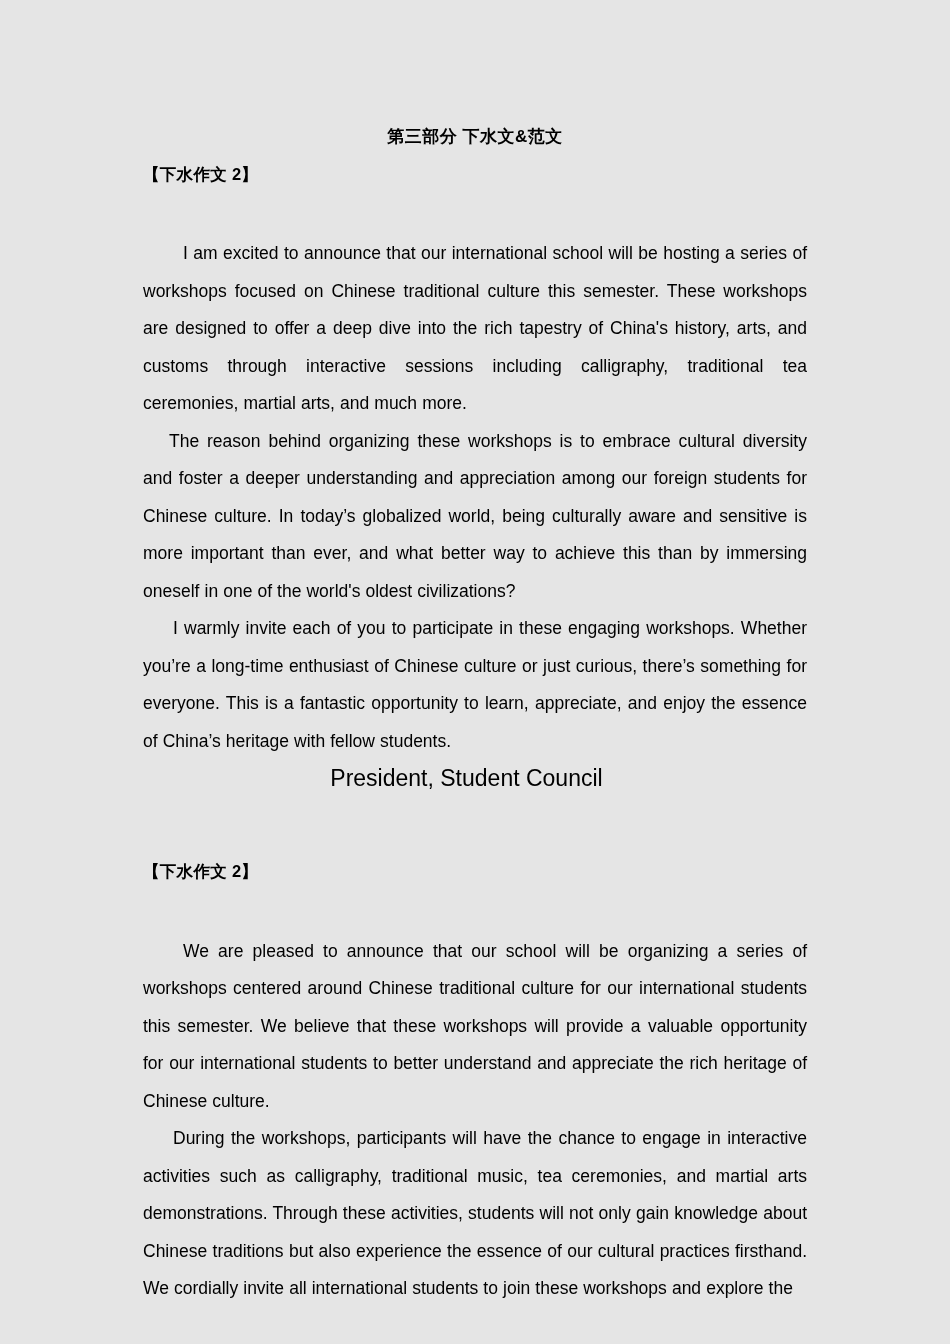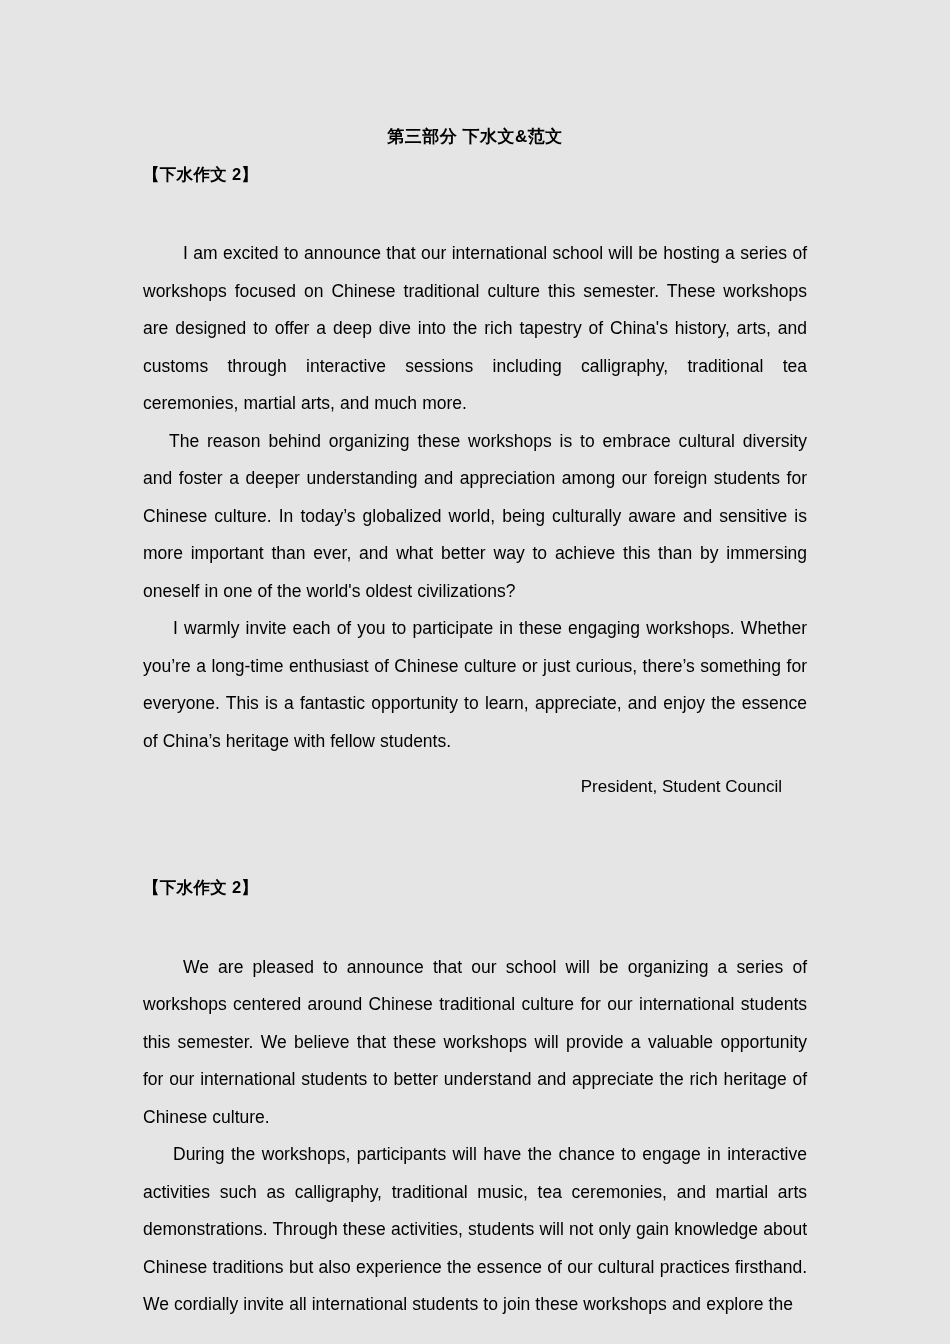--- a/index.html
+++ b/index.html
@@ -44,24 +44,24 @@
     line-height: 37.5px;
     text-align: justify;
     text-justify: inter-word;
     text-align-last: left;
     word-spacing: 0.2px;
   }
   p.indent-lg { text-indent: 40px; margin-top: 42px; }
   p.indent-sm { text-indent: 26px; }
   p.indent-md { text-indent: 30px; }
   .signature {
-    margin: 8px;
-    font-size: 17px;
+    margin: 0;
+    font-size: 23px;
     line-height: 37.5px;
-    text-align: right;
+    text-align: center;
     padding-right: 17px;
   }
   .spacer-line {
     height: 37.5px;
   }
   .spacer-half {
     height: 18px;
   }
 </style>
 </head>

